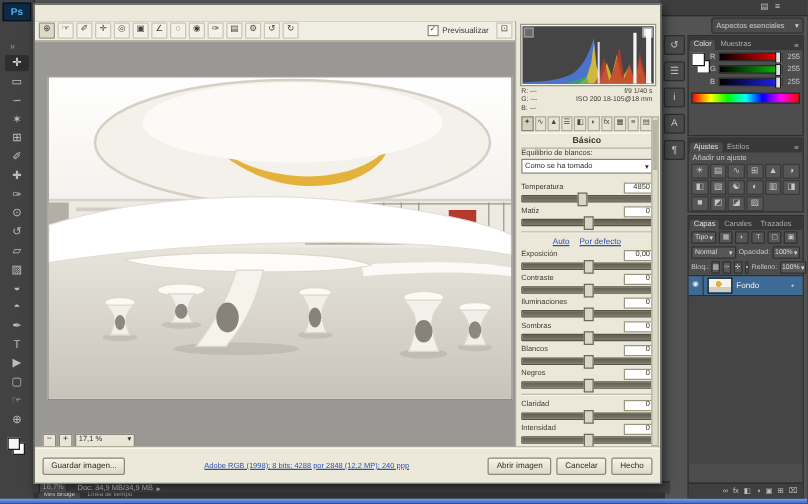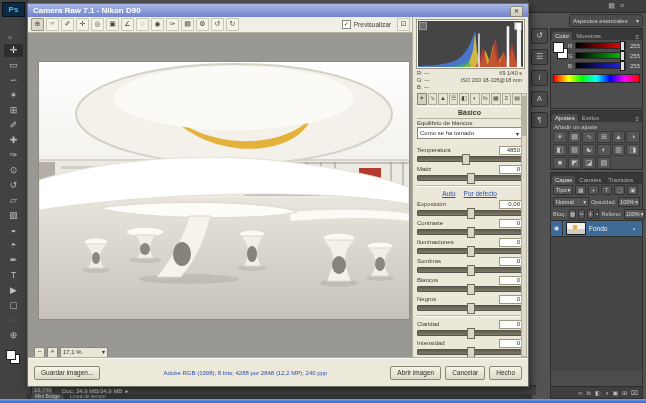--- a/index.html
+++ b/index.html
@@ -336,24 +336,20 @@
       <span>▸</span>
     </span>
   </div>
   <div class="minibridge">
     <span class="mbtab">Mini Bridge</span>
     <span class="mbtab dim">Línea de tiempo</span>
   </div>
   <div class="taskbar"></div>
 
   <div class="crw">
-    <div class="crw-title">
-      <span class="t">Camera Raw 7.1 - Nikon D90</span>
-      <span class="crw-close">✕</span>
-    </div>
 
     <div class="crw-preview">
       <div class="crw-toolbar">
         <span class="crtbi on">⊕</span>
         <span class="crtbi">☞</span>
         <span class="crtbi">✐</span>
         <span class="crtbi">✛</span>
         <span class="crtbi">◎</span>
         <span class="crtbi">▣</span>
         <span class="crtbi">∠</span>

